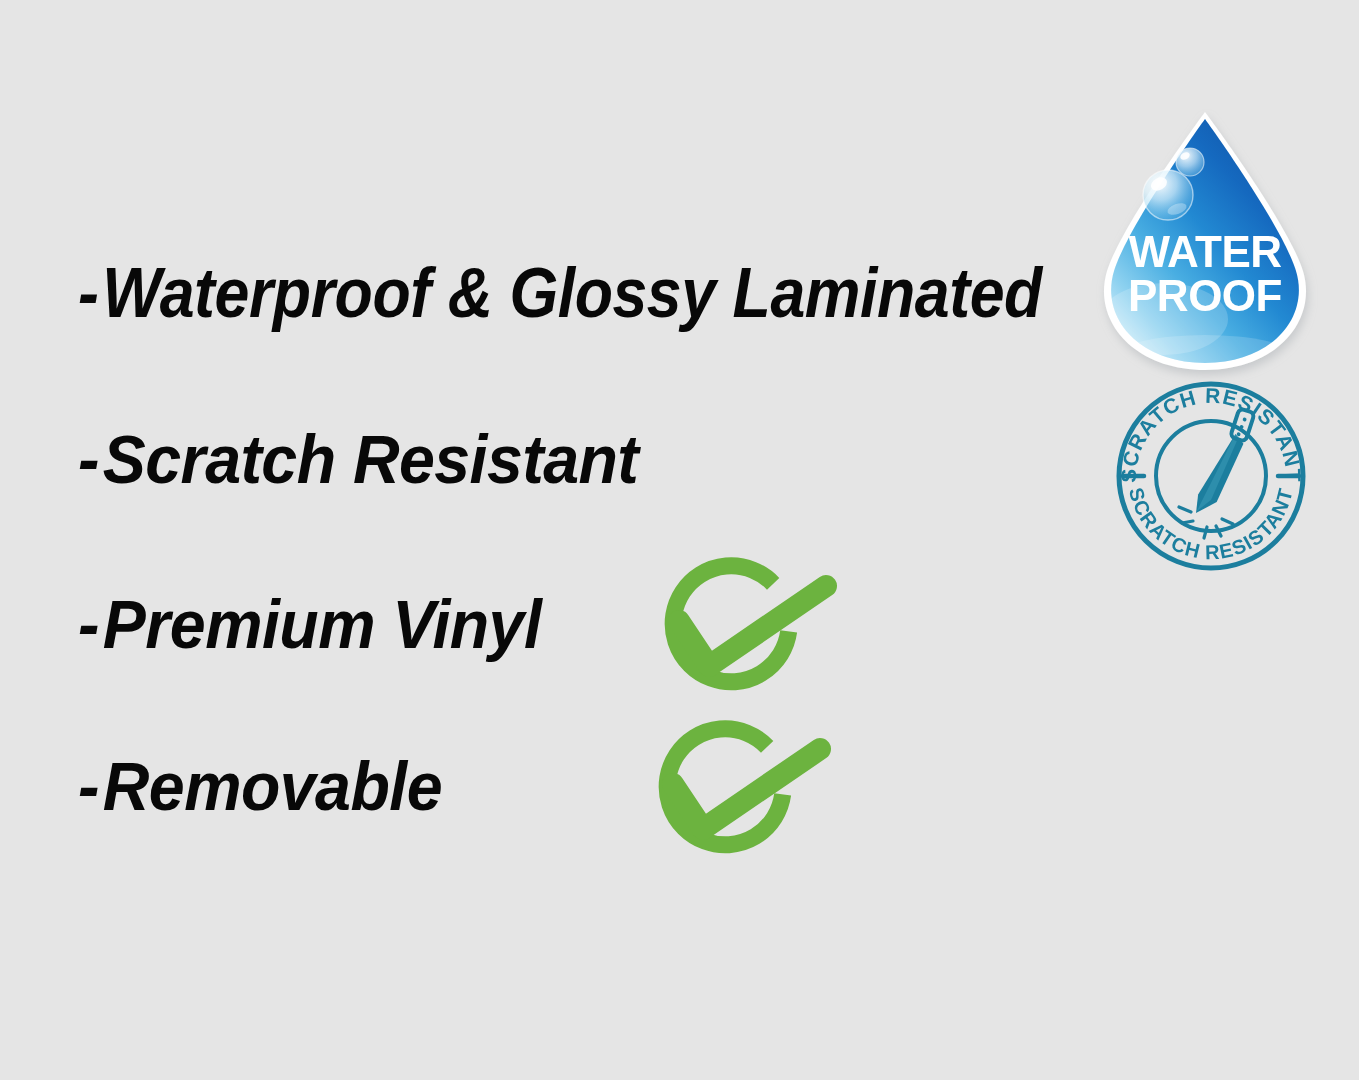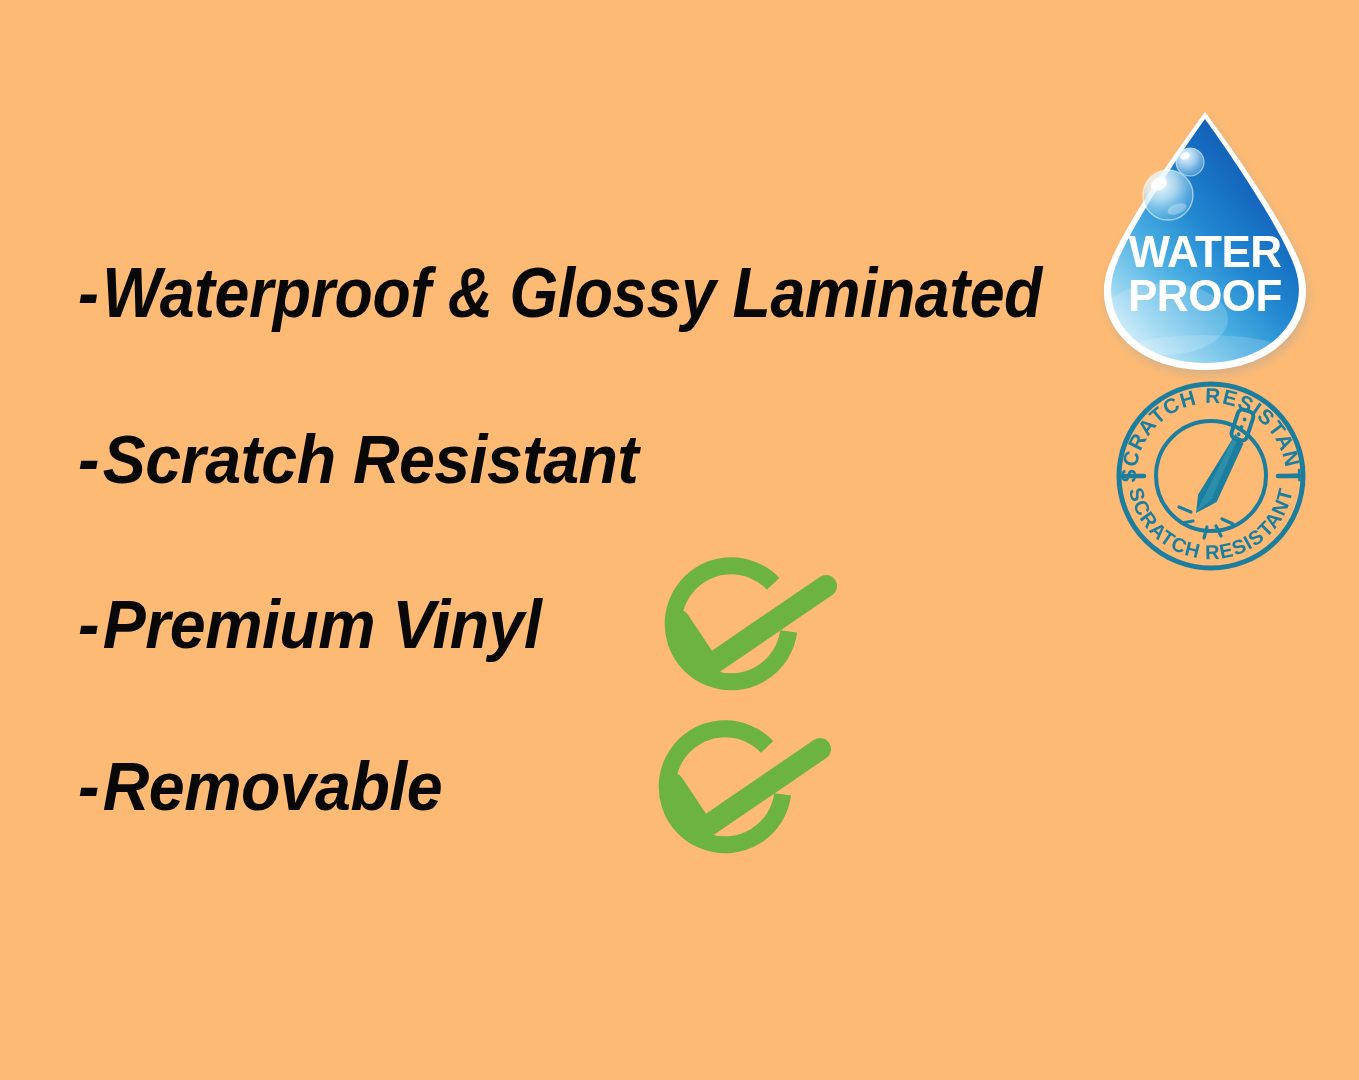--- a/index.html
+++ b/index.html
@@ -7,21 +7,21 @@
     padding: 0;
     background: #ffffff;
   }
   body {
     font-family: "Liberation Sans", sans-serif;
   }
   #page {
     position: relative;
     width: 1359px;
     height: 1080px;
-    background: #fdba74;
+    background: #e5e5e5;
     overflow: hidden;
   }
 
   
   .feature-line {
     position: absolute;
     left: 78px;
     color: #080808;
     font-family: "Liberation Sans", sans-serif;
     font-weight: 700;

